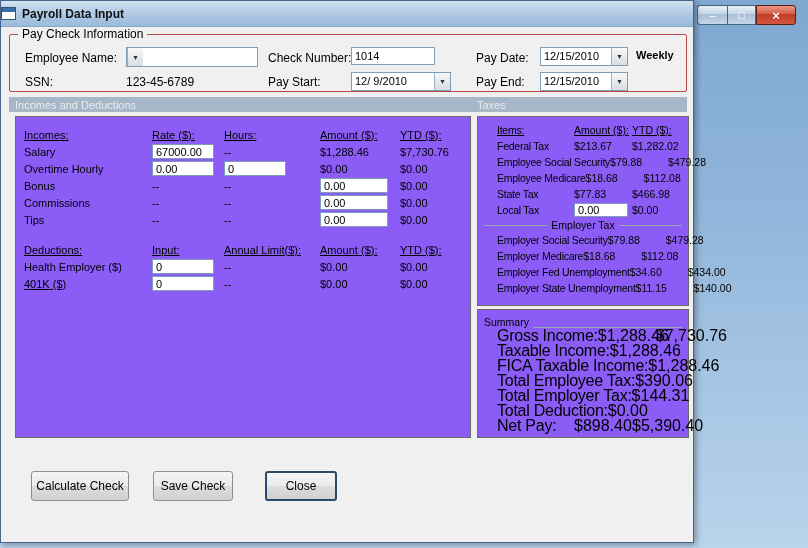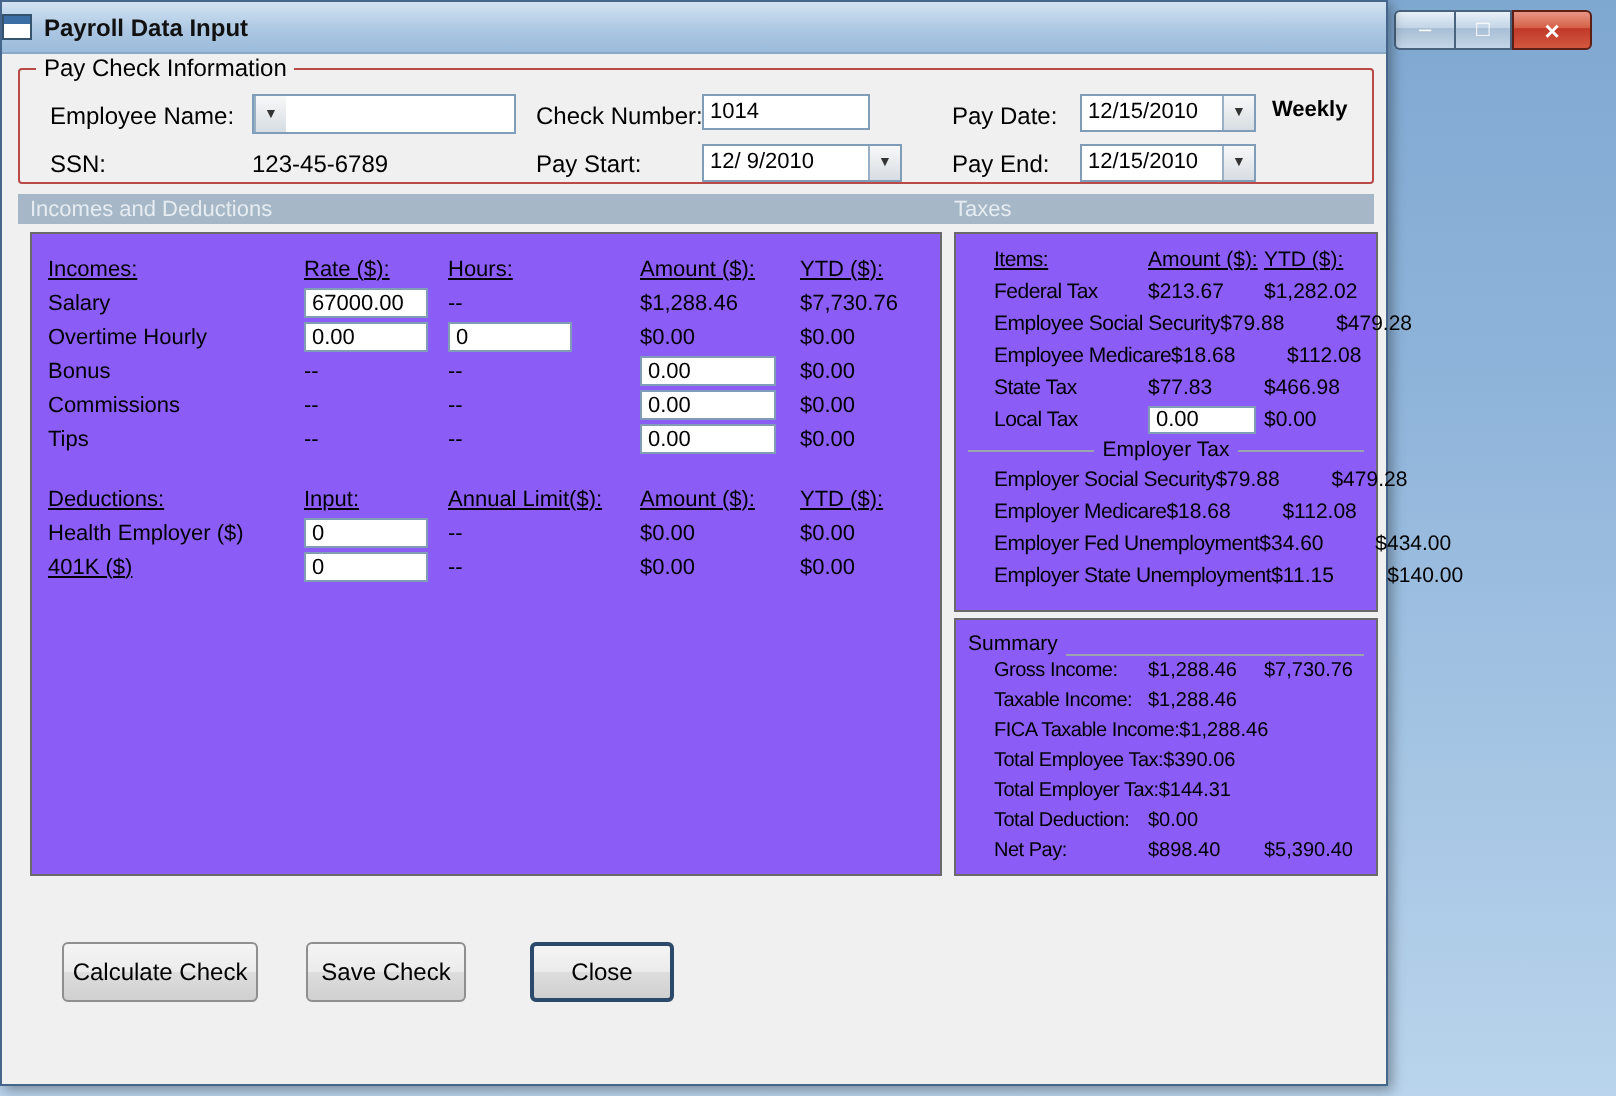--- a/index.html
+++ b/index.html
@@ -88,21 +88,21 @@
 
   .trow { display: flex; align-items: center; height: 16px; font-size: 10.5px; white-space: nowrap; }
   .tl { flex: 1; letter-spacing: -0.25px; overflow: visible; margin-left: 13px; }
   .ta { width: 58px; flex: 0 0 auto; }
   .ty { width: 50px; flex: 0 0 auto; }
   .tb-tax { height: 14px; width: 54px; }
   .emp-sep { display: flex; align-items: center; gap: 4px; height: 14px; font-size: 10.5px; }
   .emp-sep::before, .emp-sep::after { content: ""; flex: 1; border-top: 1px solid #9aa5ae; }
   .sum-cap { display: flex; align-items: flex-end; gap: 4px; height: 14px; font-size: 10.5px; }
   .sum-cap::after { content: ""; flex: 1; border-top: 1px solid #9aa5ae; }
-  .srow { display: flex; align-items: center; height: 15px; font-size: 10px; white-space: nowrap; }
+  .srow { display: flex; align-items: center; height: 15px; font-size: 16px; white-space: nowrap; }
 
   
   .btn {
     position: absolute; top: 444px; height: 30px; font-family: "Liberation Sans", sans-serif; font-size: 12px;
     background: linear-gradient(#f4f4f4, #ebebeb 50%, #dddddd 51%, #d0d0d0); 
     border: 1px solid #8e8f8f; border-radius: 3px; cursor: pointer; color: #000;
   }
   #btn-calc { left: 30px; width: 98px; }
   #btn-save { left: 152px; width: 80px; }
   #btn-close { left: 264px; width: 72px; border: 2px solid #2b4a6b; }

